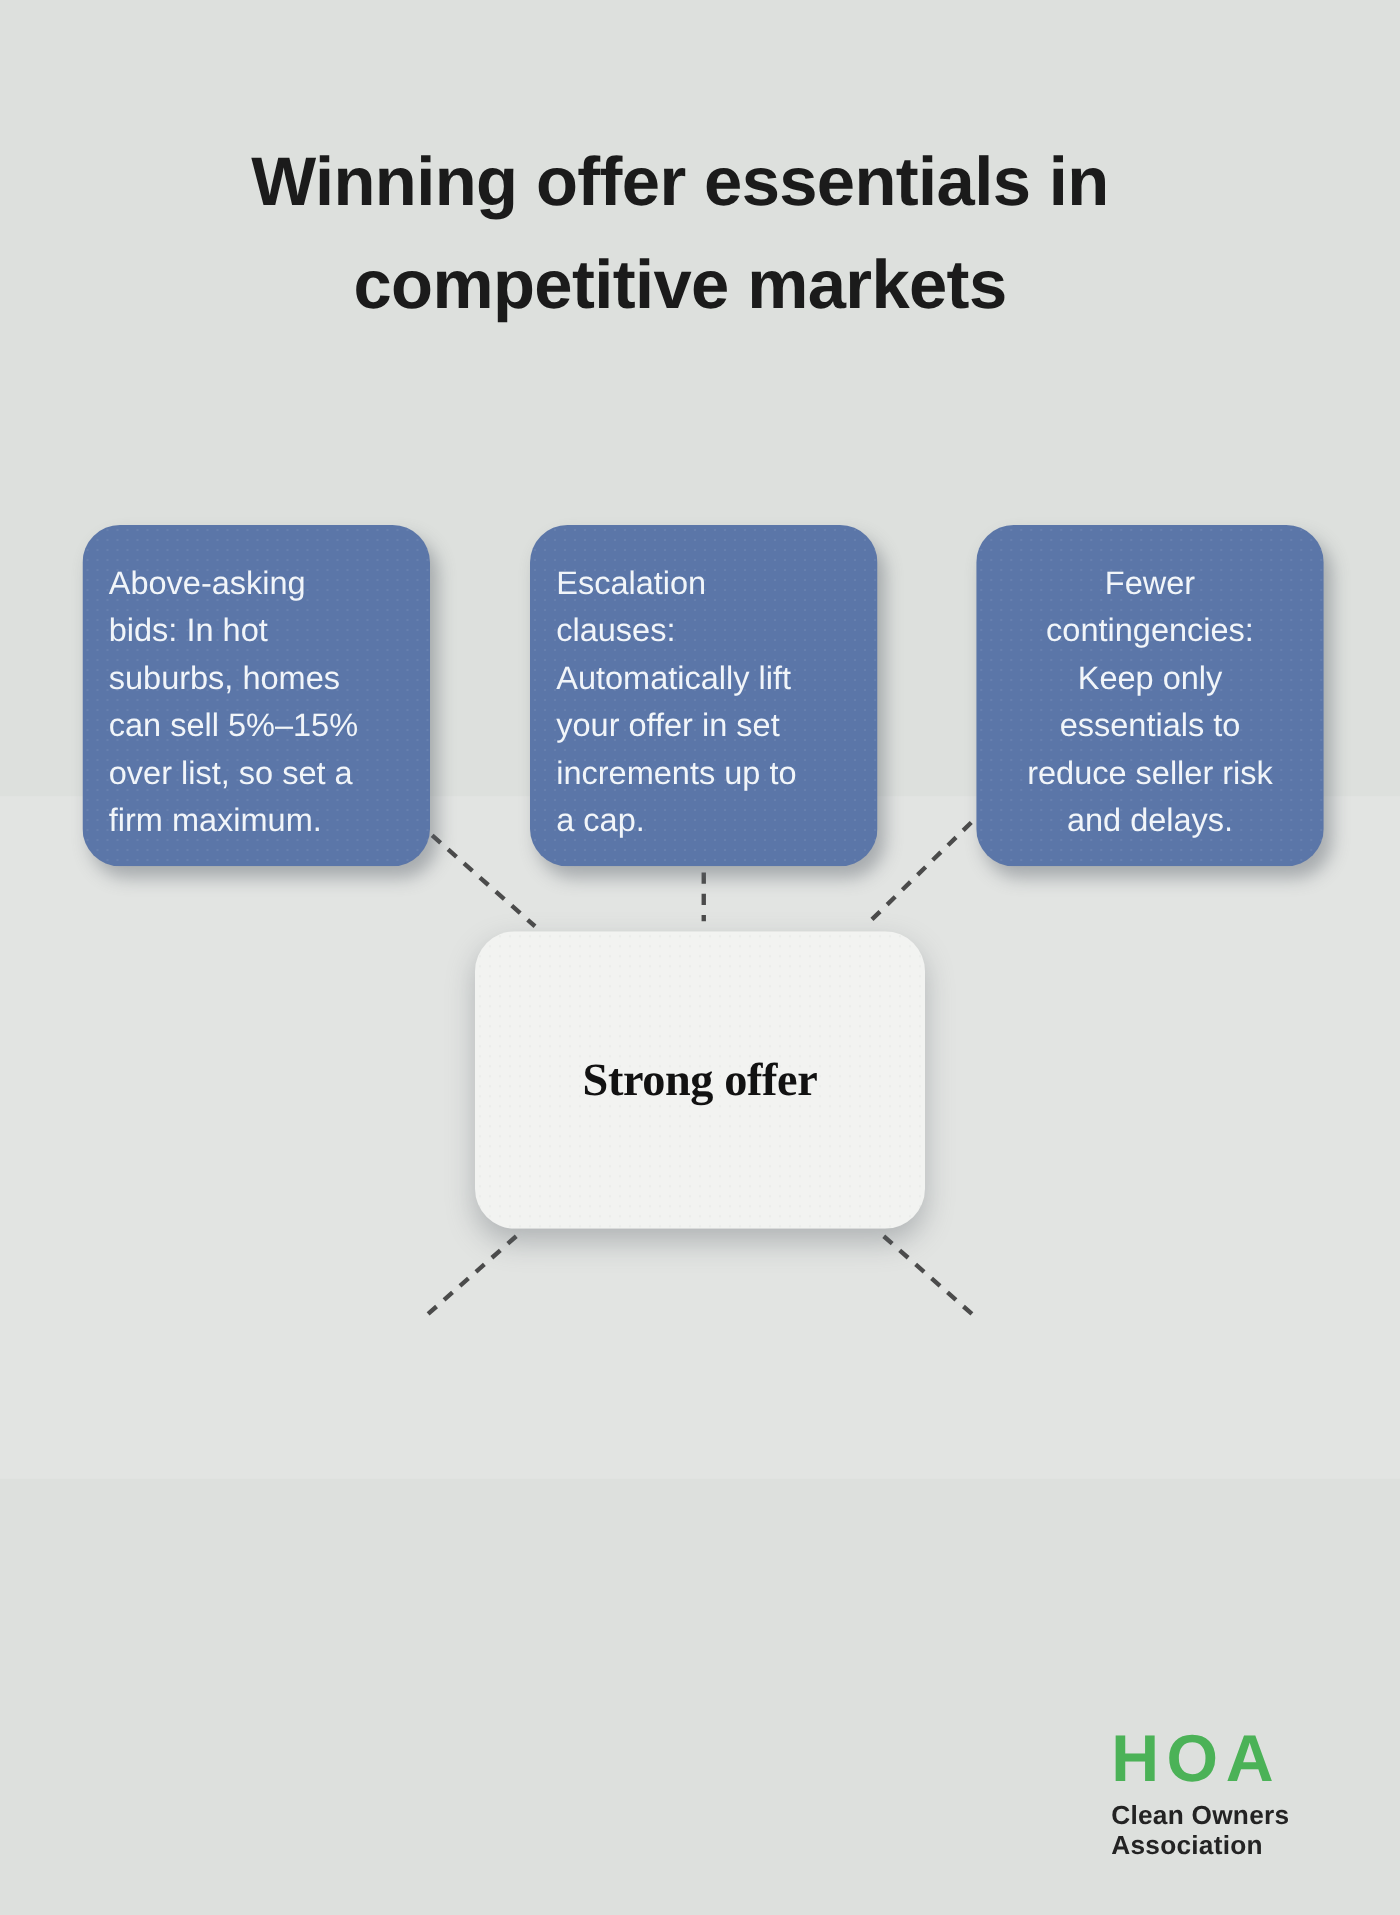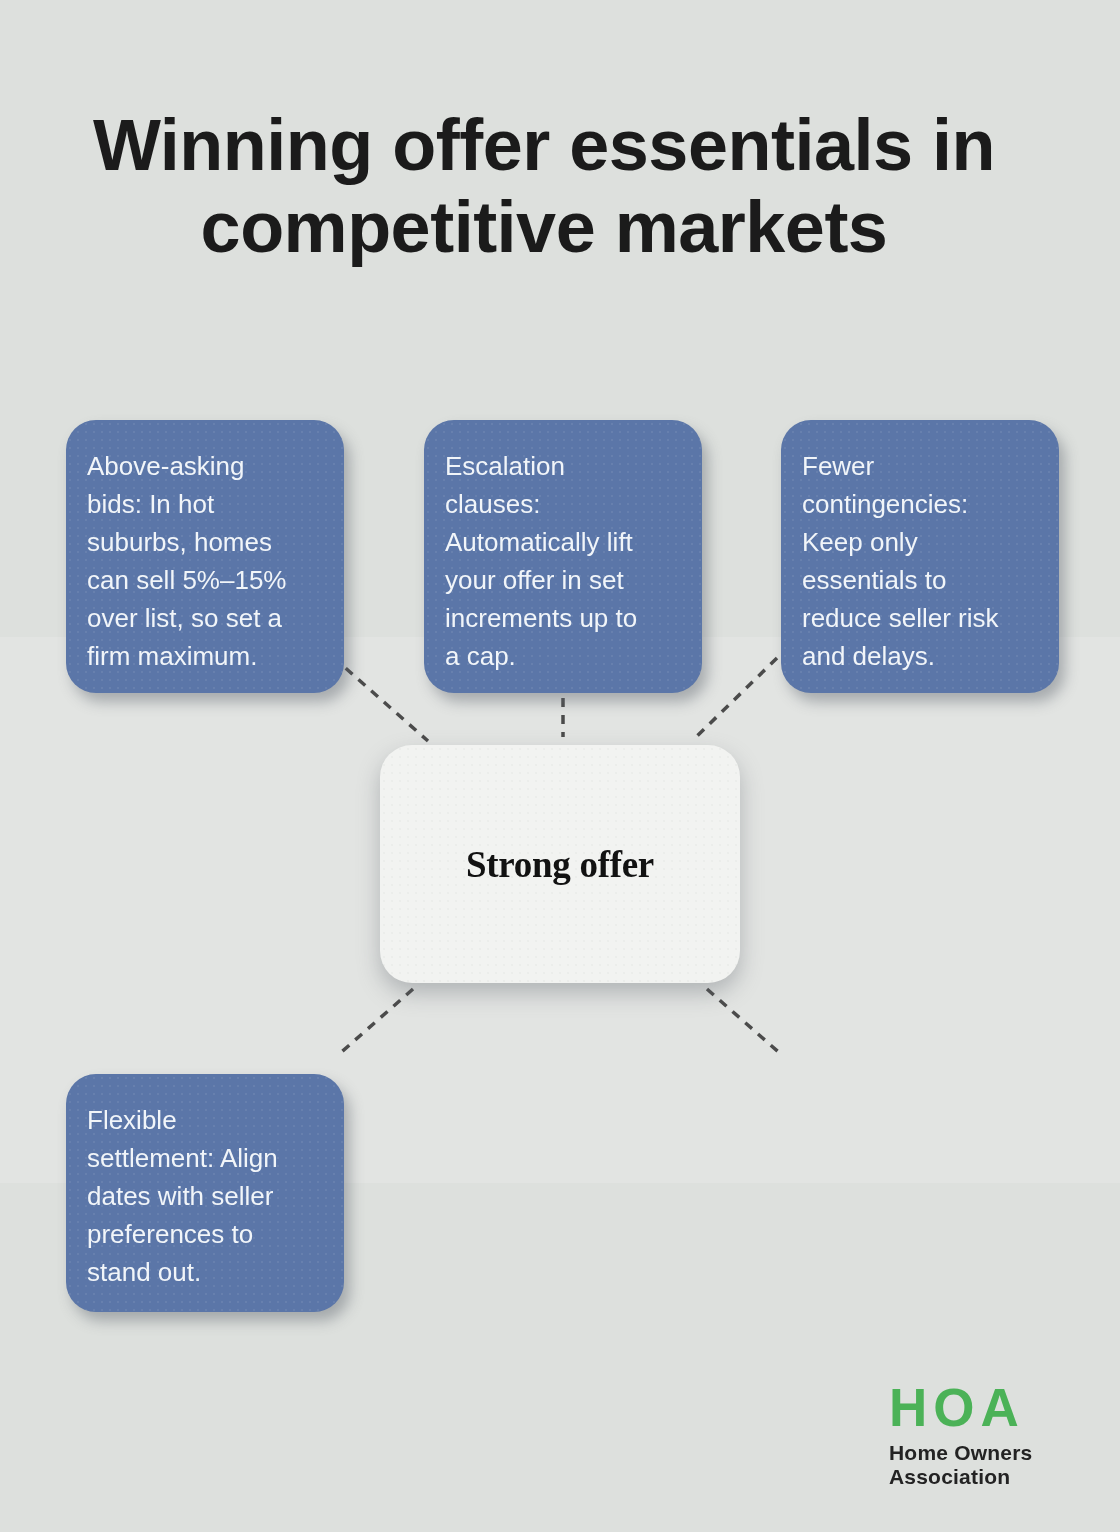--- a/index.html
+++ b/index.html
@@ -7,21 +7,21 @@
     position:relative; width:1120px; height:1532px; margin:0 auto;
     background:#dde0dd; overflow:hidden;
     font-family:"Liberation Sans", sans-serif;
   }
   .mid-band {
     position:absolute; left:0; top:637px; width:1120px; height:546px;
     background:#e2e4e2;
   }
   .title {
     position:absolute; left:0; top:104px; width:1088px;
-    text-align:center; font-size:72px; font-weight:700; color:#1b1b1b;
+    text-align:center; font-size:55px; font-weight:700; color:#1b1b1b;
     line-height:82px; letter-spacing:-0.5px;
   }
   .connector-layer { position:absolute; left:0; top:0; }
   .node {
     position:absolute; width:278px; box-sizing:border-box;
     background:#5b76a8;
     background-image: radial-gradient(rgba(255,255,255,0.07) 1px, rgba(0,0,0,0) 1.2px);
     background-size:8px 8px;
     border-radius:30px;
     box-shadow:6px 9px 14px rgba(96,102,110,0.45);
@@ -29,21 +29,21 @@
     padding:27px 21px;
     margin-top:20px;
   }
   .node-text {
     font-size:26px; line-height:38px; white-space:pre-line; font-weight:400;
   }
   .node-top { top:400px; height:273px; }
   .node-bottom { top:1054px; height:238px; }
   .pos-1 { left:66px; }
   .pos-2 { left:424px; }
-  .pos-3 { left:781px; }
+  .pos-3 { left:781px;text-align:center; }
   .pos-4 { left:66px; }
   .pos-5 { left:781px; }
   .center-node {
     position:absolute; left:380px; top:745px; width:360px; height:238px;
     background:#f2f3f1;
     background-image: radial-gradient(rgba(110,120,115,0.05) 1px, rgba(0,0,0,0) 1.2px);
     background-size:8px 8px;
     border-radius:32px;
     box-shadow:0 10px 22px rgba(96,102,110,0.38);
     display:flex; align-items:center; justify-content:center;
@@ -105,28 +105,21 @@
 Keep only
 essentials to
 reduce seller risk
 and delays.</div>
   </div>
 
   <div class="center-node">
     <div class="center-label">Strong offer</div>
   </div>
 
-  <div class="node node-bottom pos-4">
-    <div class="node-text">Flexible
-settlement: Align
-dates with seller
-preferences to
-stand out.</div>
-  </div>
 
 
   <div class="logo">
     <div class="logo-acronym">HOA</div>
-    <div class="logo-text"><span>Home Owners</span>
+    <div class="logo-text"><span>Clean Owners</span>
 <span>Association</span></div>
   </div>
 
 </div>
 
 </body></html>

